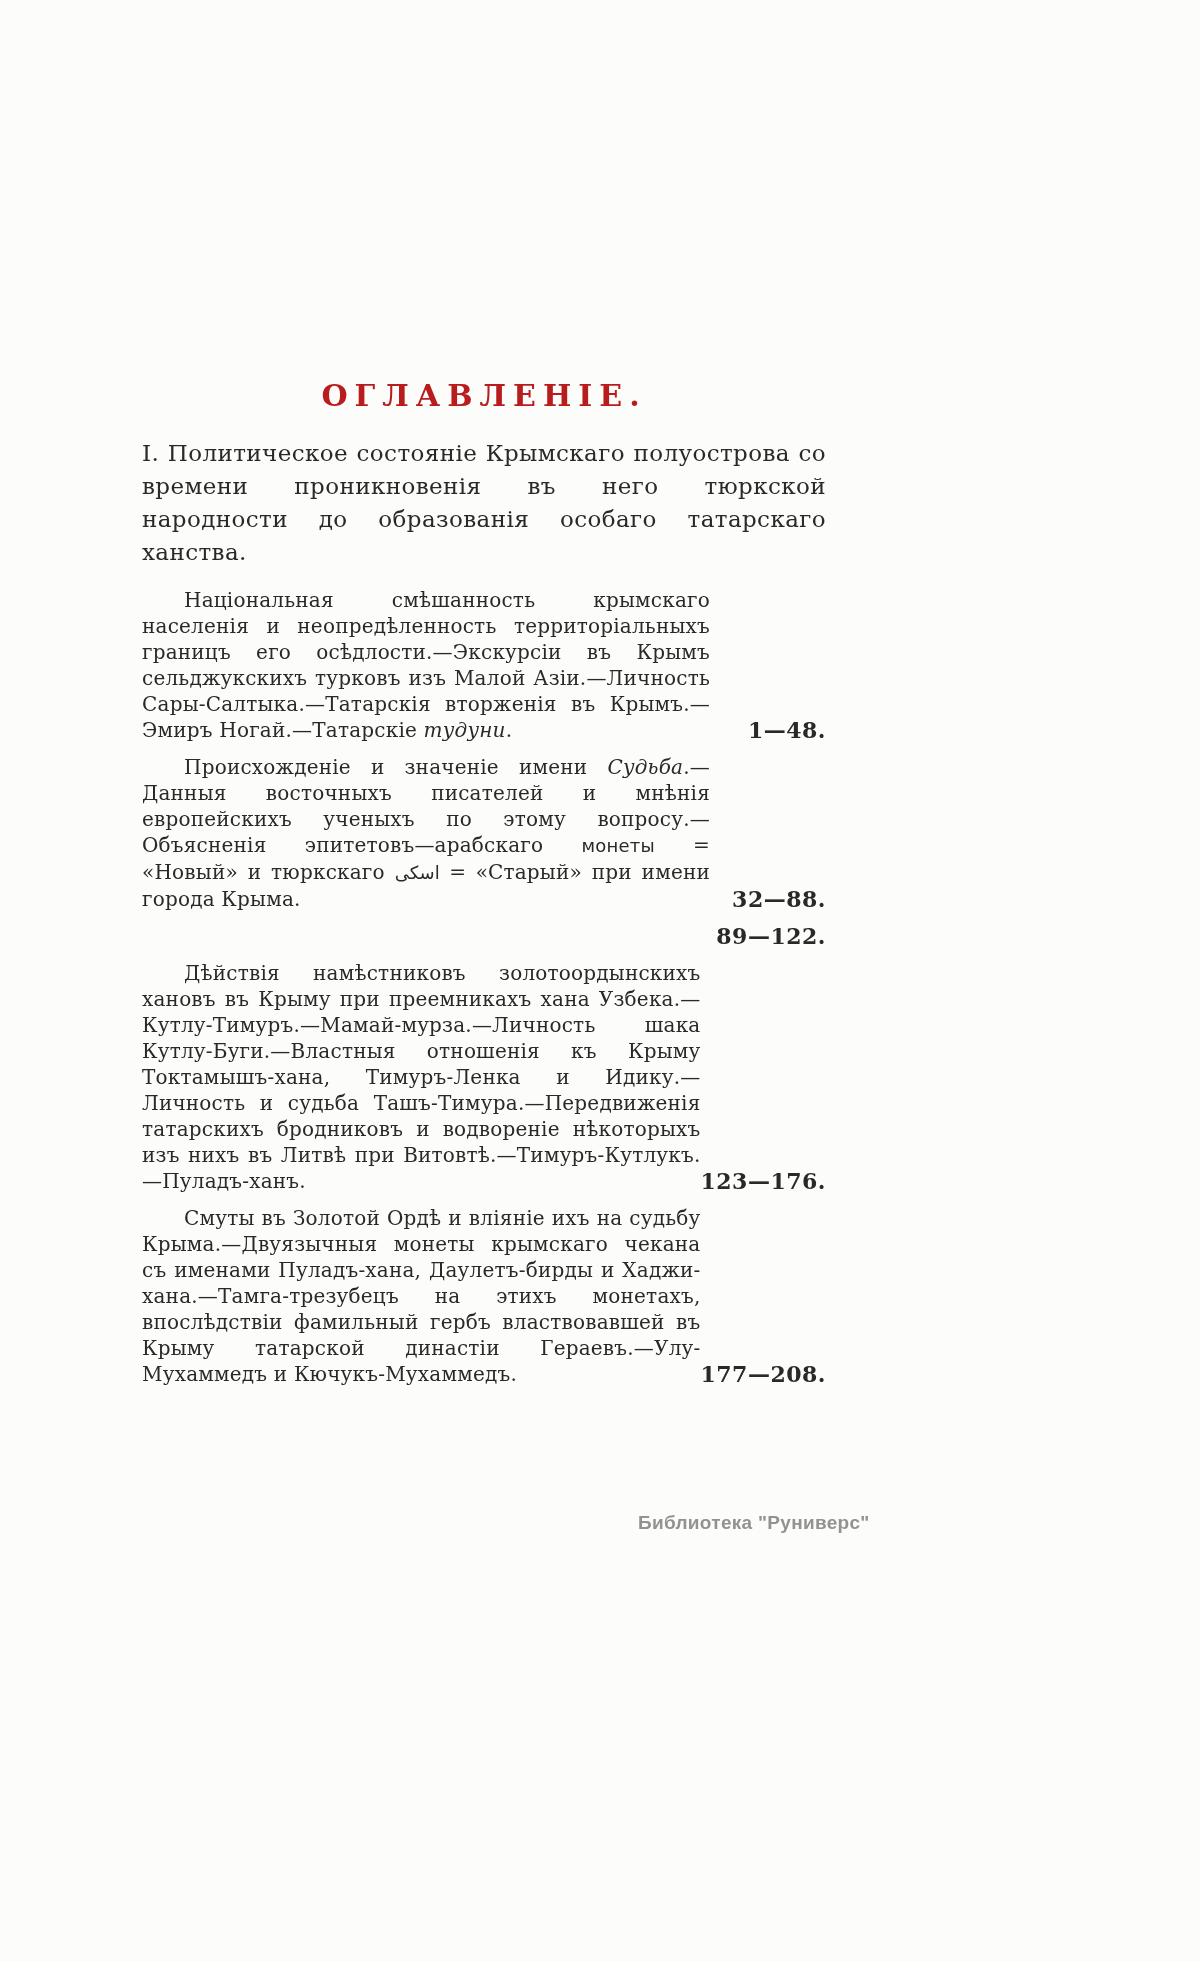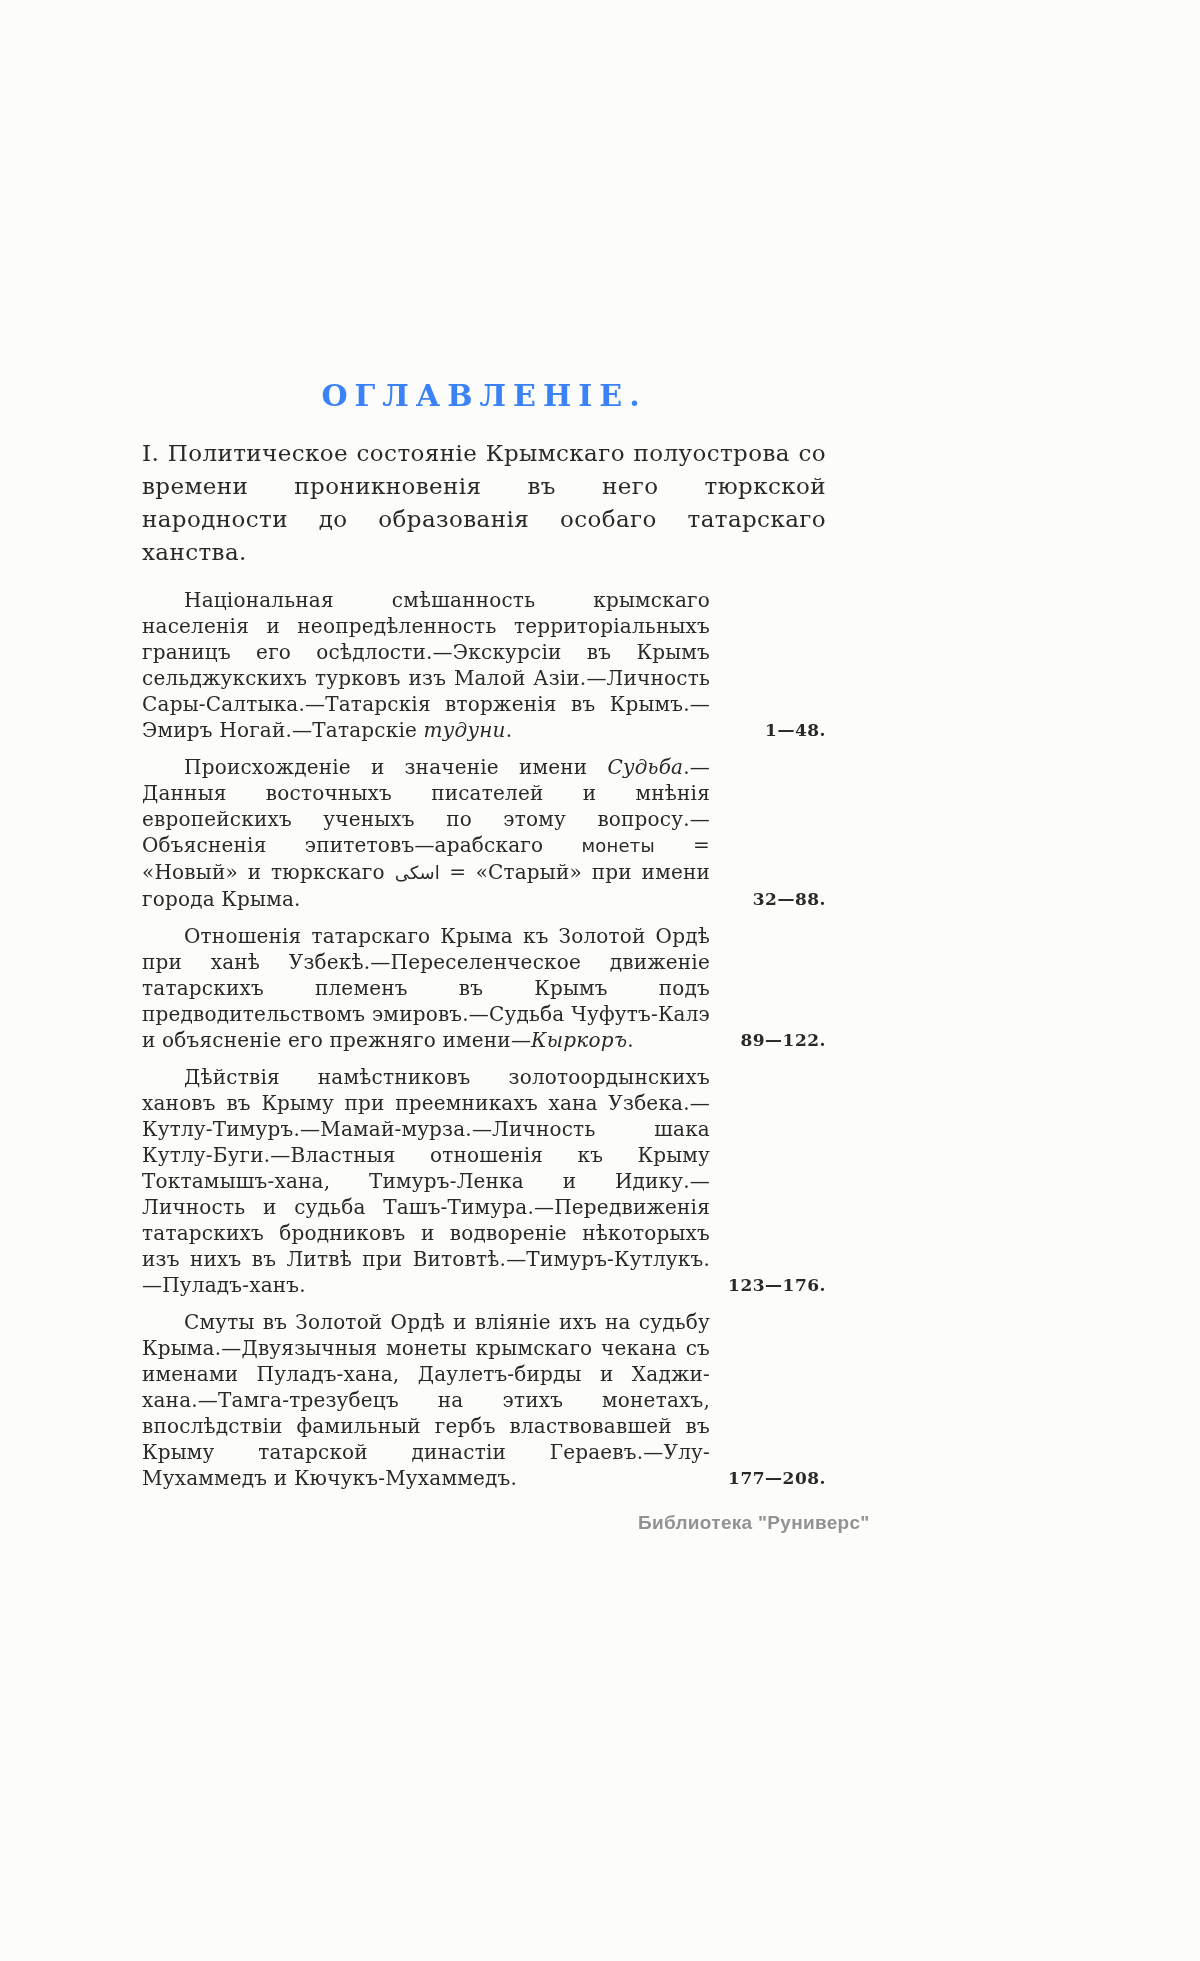--- a/index.html
+++ b/index.html
@@ -20,21 +20,21 @@
     position: absolute;
     left: 142px;
     top: 378px;
     width: 684px;
   }
   .toc-title {
     text-align: center;
     font-size: 30px;
     font-weight: bold;
     letter-spacing: 7px;
-    color: #3b82f6;
+    color: #b91c1c;
   }
   .col-header {
     margin-top: 14px;
     text-align: right;
     font-style: italic;
     font-weight: bold;
     font-size: 19px;
     letter-spacing: 0.5px;
   }
   .preface-row {
@@ -73,21 +73,21 @@
     font-size: 20px;
     line-height: 26px;
     text-align: justify;
     text-indent: 42px;
     letter-spacing: 0.2px;
   }
   .entry-pages {
     flex: 1;
     align-self: flex-end;
     text-align: right;
-    font-size: 17px;
+    font-size: 22px;
     line-height: 26px;
     font-weight: bold;
     white-space: nowrap;
     letter-spacing: 0.5px;
   }
   .it {
     font-style: italic;
   }
   .ar {
     font-family: "DejaVu Sans", sans-serif;
@@ -119,21 +119,20 @@
     <div class="entries">
         <div class="entry">
           <p class="entry-text"><span>Національная смѣшанность крымскаго населенія и неопредѣленность территоріальныхъ границъ его осѣдлости.—Экскурсіи въ Крымъ сельджукскихъ турковъ изъ Малой Азіи.—Личность Сары-Салтыка.—Татарскія вторженія въ Крымъ.—Эмиръ Ногай.—Татарскіе </span><span class="it">тудуни</span><span>.</span></p>
           <div class="entry-pages">1—48.</div>
         </div>
         <div class="entry">
           <p class="entry-text"><span>Происхожденіе и значеніе имени </span><span class="it">Судьба</span><span>.—Данныя восточныхъ писателей и мнѣнія европейскихъ ученыхъ по этому вопросу.—Объясненія эпитетовъ—арабскаго </span><span class="ar">монеты</span><span> = «Новый» и тюркскаго </span><span class="ar">اسكى</span><span> = «Старый» при имени города Крыма.</span></p>
           <div class="entry-pages">32—88.</div>
         </div>
         <div class="entry">
-          <p class="entry-text"><span>Отношенія татарскаго Крыма къ Золотой Ордѣ при ханѣ Узбекѣ.—Переселенческое движеніе татарскихъ племенъ въ Крымъ подъ предводительствомъ эмировъ.—Судьба Чуфутъ-Калэ и объясненіе его прежняго имени—</span><span class="it">Кыркоръ</span><span>.</span></p>
           <div class="entry-pages">89—122.</div>
         </div>
         <div class="entry">
           <p class="entry-text"><span>Дѣйствія намѣстниковъ золотоордынскихъ хановъ въ Крыму при преемникахъ хана Узбека.—Кутлу-Тимуръ.—Мамай-мурза.—Личность шака Кутлу-Буги.—Властныя отношенія къ Крыму Токтамышъ-хана, Тимуръ-Ленка и Идику.—Личность и судьба Ташъ-Тимура.—Передвиженія татарскихъ бродниковъ и водвореніе нѣкоторыхъ изъ нихъ въ Литвѣ при Витовтѣ.—Тимуръ-Кутлукъ.—Пуладъ-ханъ.</span></p>
           <div class="entry-pages">123—176.</div>
         </div>
         <div class="entry">
           <p class="entry-text"><span>Смуты въ Золотой Ордѣ и вліяніе ихъ на судьбу Крыма.—Двуязычныя монеты крымскаго чекана съ именами Пуладъ-хана, Даулетъ-бирды и Хаджи-хана.—Тамга-трезубецъ на этихъ монетахъ, впослѣдствіи фамильный гербъ властвовавшей въ Крыму татарской династіи Гераевъ.—Улу-Мухаммедъ и Кючукъ-Мухаммедъ.</span></p>
           <div class="entry-pages">177—208.</div>
         </div>

